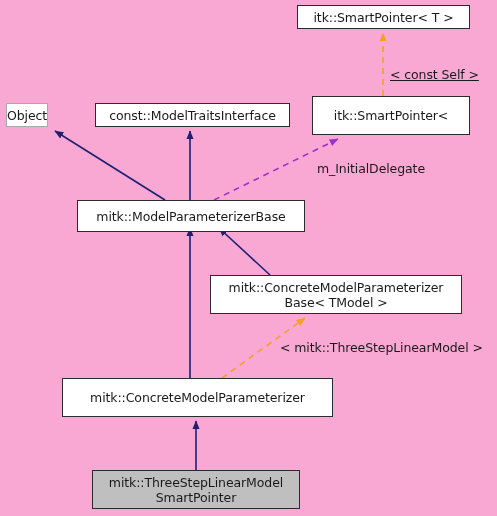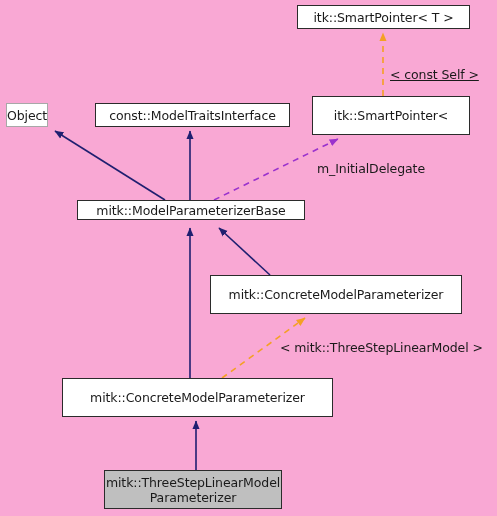--- a/index.html
+++ b/index.html
@@ -111,40 +111,41 @@
   <div class="node" style="left:95px; top:103px; width:195px; height:24px;">
     <span class="label">const::ModelTraitsInterface</span>
   </div>
 
   <div class="node" style="left:312px; top:96px; width:158px; height:39px;">
     <span class="label">
       <span>itk::SmartPointer&lt;</span><br>
     </span>
   </div>
 
-  <div class="node" style="left:77px; top:200px; width:228px; height:20px;">
+  <div class="node" style="left:77px; top:200px; width:228px; height:32px;">
     <span class="label">mitk::ModelParameterizerBase</span>
   </div>
 
   <div class="node" style="left:210px; top:275px; width:252px; height:39px;">
     <span class="label">
       <span>mitk::ConcreteModelParameterizer</span><br>
+      <span>Base&lt; TModel &gt;</span>
     </span>
   </div>
 
   <div class="node" style="left:62px; top:378px; width:271px; height:39px;">
     <span class="label">
       <span>mitk::ConcreteModelParameterizer</span><br>
     </span>
   </div>
 
-  <div class="node highlight" style="left:104px; top:470px; width:178px; height:39px;">
+  <div class="node highlight" style="left:92px; top:470px; width:208px; height:39px;">
     <span class="label">
       <span>mitk::ThreeStepLinearModel</span><br>
-      <span>Parameterizer</span>
+      <span>SmartPointer</span>
     </span>
   </div>
 
   <div class="edge-label" style="left:390px; top:67px;text-decoration:underline;">&lt; const Self &gt;</div>
 
   <div class="edge-label" style="left:297px; top:161px;margin-left:20px;">m_InitialDelegate</div>
 
   <div class="edge-label" style="left:280px; top:340px;text-align:right;">&lt; mitk::ThreeStepLinearModel &gt;</div>
 
 </div>

